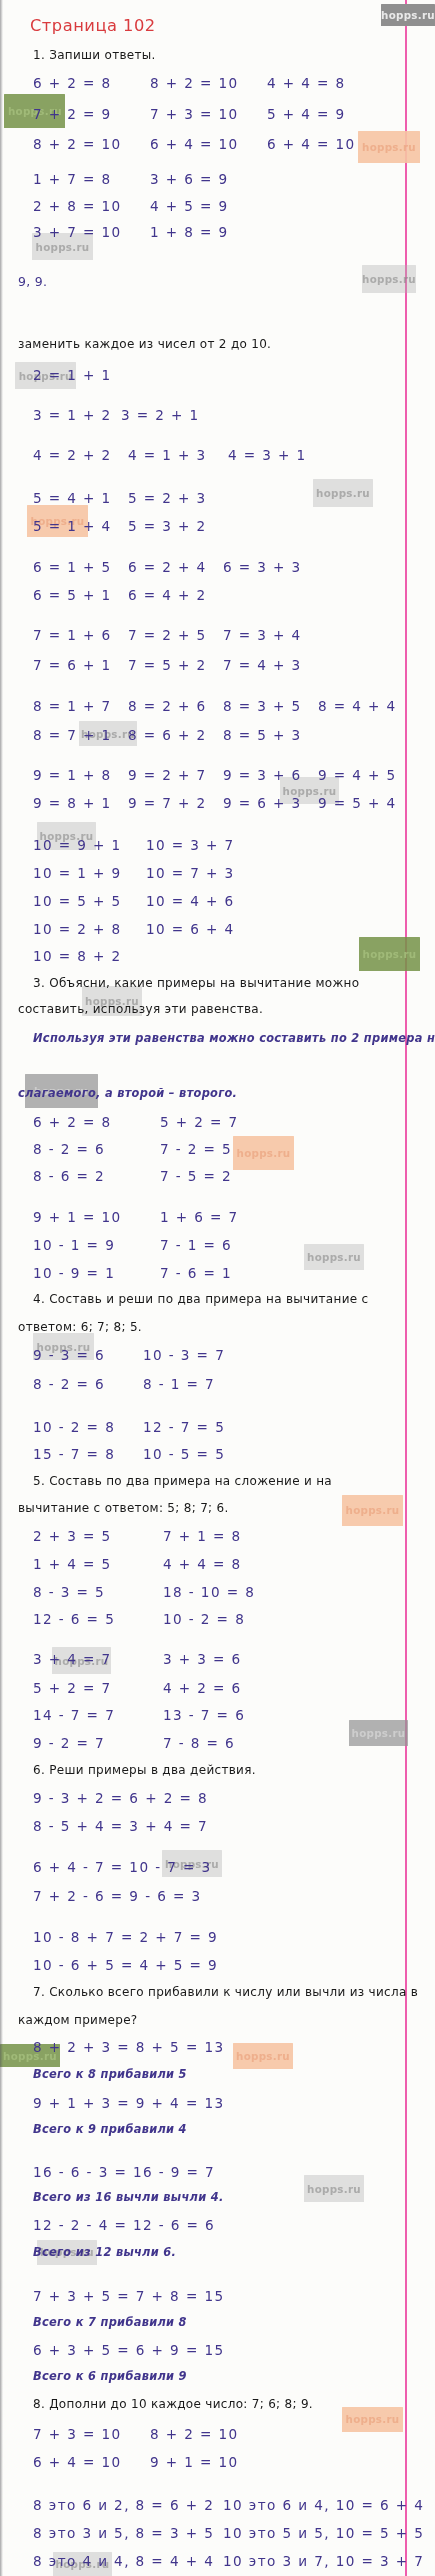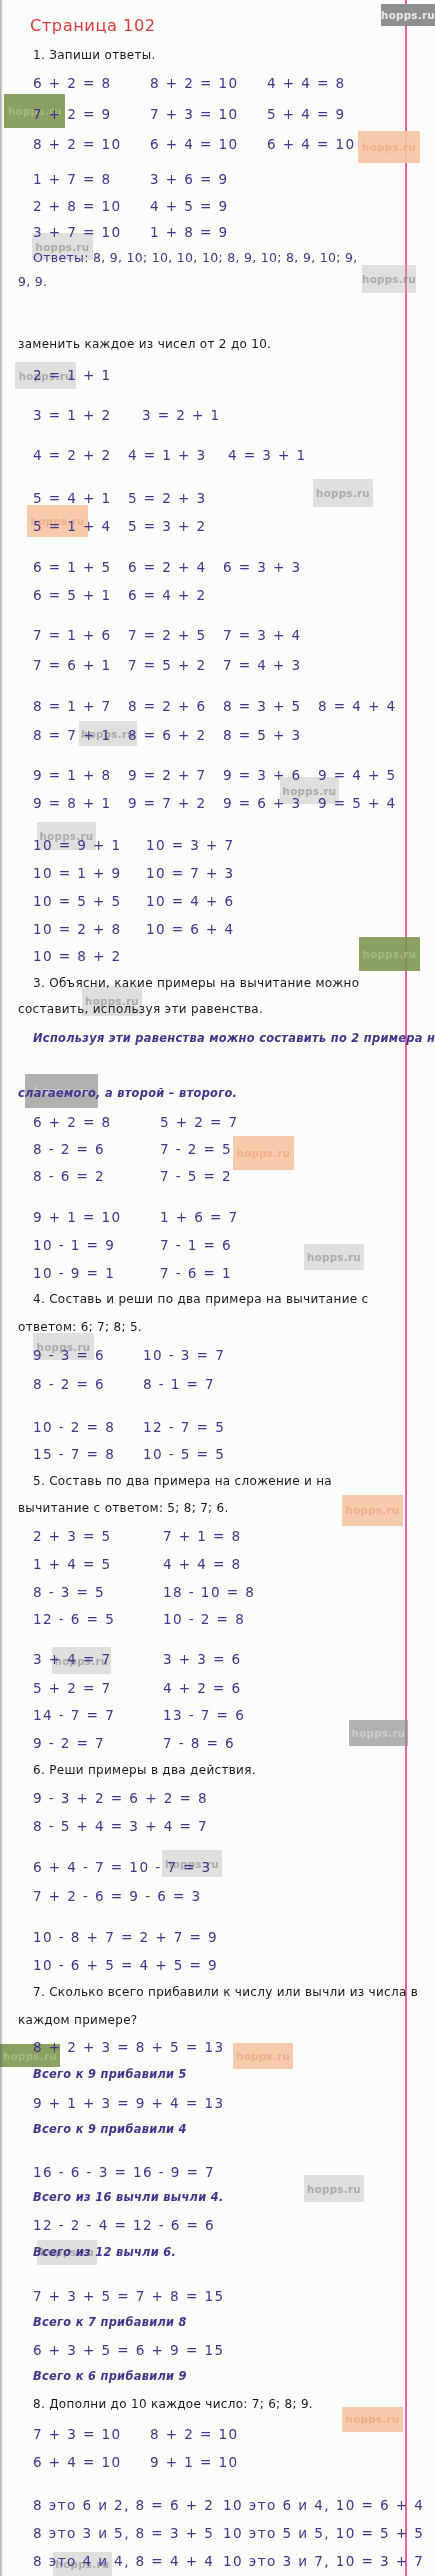--- a/index.html
+++ b/index.html
@@ -133,27 +133,26 @@
   <span class="line eq" style="left:267px;top:106px">5 + 4 = 9</span>
   <span class="line eq" style="left:33px;top:136px">8 + 2 = 10</span>
   <span class="line eq" style="left:150px;top:136px">6 + 4 = 10</span>
   <span class="line eq" style="left:267px;top:136px">6 + 4 = 10</span>
   <span class="line eq" style="left:33px;top:171px">1 + 7 = 8</span>
   <span class="line eq" style="left:150px;top:171px">3 + 6 = 9</span>
   <span class="line eq" style="left:33px;top:198px">2 + 8 = 10</span>
   <span class="line eq" style="left:150px;top:198px">4 + 5 = 9</span>
   <span class="line eq" style="left:33px;top:224px">3 + 7 = 10</span>
   <span class="line eq" style="left:150px;top:224px">1 + 8 = 9</span>
-  <div class="line ans" style="left:33px;top:250px">Ответы: 8, 9, 10; 10, 10, 10; 8, 9, 10; 8, 9, 10; 9,</div>
   <div class="line ans" style="left:18px;top:274px">9, 9.</div>
 
   <div class="line hw" style="left:18px;top:337px">заменить каждое из чисел от 2 до 10.</div>
   <span class="line eq" style="left:33px;top:367px">2 = 1 + 1</span>
   <span class="line eq" style="left:33px;top:407px">3 = 1 + 2</span>
-  <span class="line eq" style="left:142px;top:407px">3 = 2 + 1</span>
+  <span class="line eq" style="left:121px;top:407px">3 = 2 + 1</span>
   <span class="line eq" style="left:33px;top:447px">4 = 2 + 2</span>
   <span class="line eq" style="left:128px;top:447px">4 = 1 + 3</span>
   <span class="line eq" style="left:228px;top:447px">4 = 3 + 1</span>
   <span class="line eq" style="left:33px;top:490px">5 = 4 + 1</span>
   <span class="line eq" style="left:128px;top:490px">5 = 2 + 3</span>
   <span class="line eq" style="left:33px;top:518px">5 = 1 + 4</span>
   <span class="line eq" style="left:128px;top:518px">5 = 3 + 2</span>
   <span class="line eq" style="left:33px;top:559px">6 = 1 + 5</span>
   <span class="line eq" style="left:128px;top:559px">6 = 2 + 4</span>
   <span class="line eq" style="left:223px;top:559px">6 = 3 + 3</span>
@@ -241,21 +240,21 @@
   <span class="line eq" style="left:33px;top:1790px">9 - 3 + 2 = 6 + 2 = 8</span>
   <span class="line eq" style="left:33px;top:1818px">8 - 5 + 4 = 3 + 4 = 7</span>
   <span class="line eq" style="left:33px;top:1859px">6 + 4 - 7 = 10 - 7 = 3</span>
   <span class="line eq" style="left:33px;top:1888px">7 + 2 - 6 = 9 - 6 = 3</span>
   <span class="line eq" style="left:33px;top:1929px">10 - 8 + 7 = 2 + 7 = 9</span>
   <span class="line eq" style="left:33px;top:1957px">10 - 6 + 5 = 4 + 5 = 9</span>
 
   <div class="line hw" style="left:33px;top:1985px">7. Сколько всего прибавили к числу или вычли из числа в</div>
   <div class="line hw" style="left:18px;top:2013px">каждом примере?</div>
   <span class="line eq" style="left:33px;top:2039px">8 + 2 + 3 = 8 + 5 = 13</span>
-  <div class="line cur" style="left:33px;top:2067px">Всего к 9 прибавили 5</div>
+  <div class="line cur" style="left:33px;top:2067px">Всего к 8 прибавили 5</div>
   <span class="line eq" style="left:33px;top:2095px">9 + 1 + 3 = 9 + 4 = 13</span>
   <div class="line cur" style="left:33px;top:2122px">Всего к 9 прибавили 4</div>
   <span class="line eq" style="left:33px;top:2164px">16 - 6 - 3 = 16 - 9 = 7</span>
   <div class="line cur" style="left:33px;top:2190px">Всего из 16 вычли вычли 4.</div>
   <span class="line eq" style="left:33px;top:2217px">12 - 2 - 4 = 12 - 6 = 6</span>
   <div class="line cur" style="left:33px;top:2245px">Всего из 12 вычли 6.</div>
   <span class="line eq" style="left:33px;top:2288px">7 + 3 + 5 = 7 + 8 = 15</span>
   <div class="line cur" style="left:33px;top:2315px">Всего к 7 прибавили 8</div>
   <span class="line eq" style="left:33px;top:2342px">6 + 3 + 5 = 6 + 9 = 15</span>
   <div class="line cur" style="left:33px;top:2369px">Всего к 6 прибавили 9</div>

